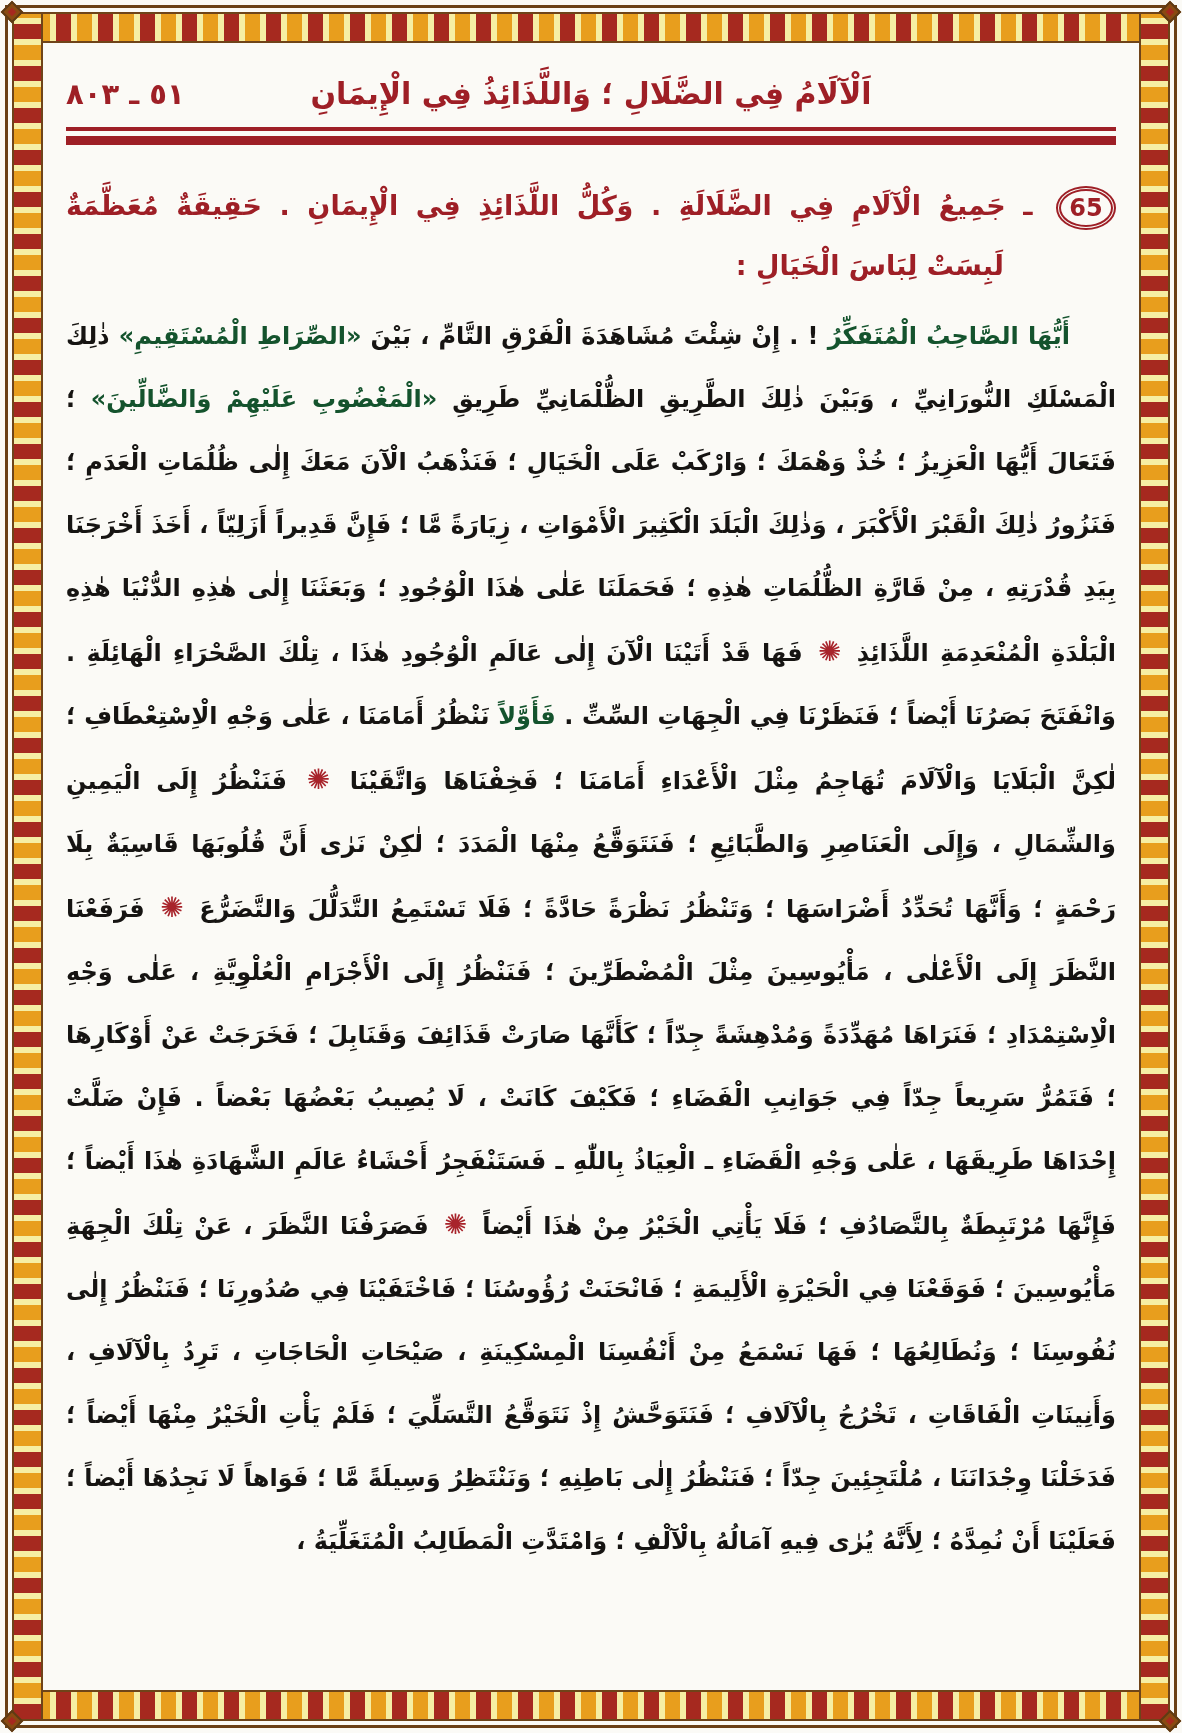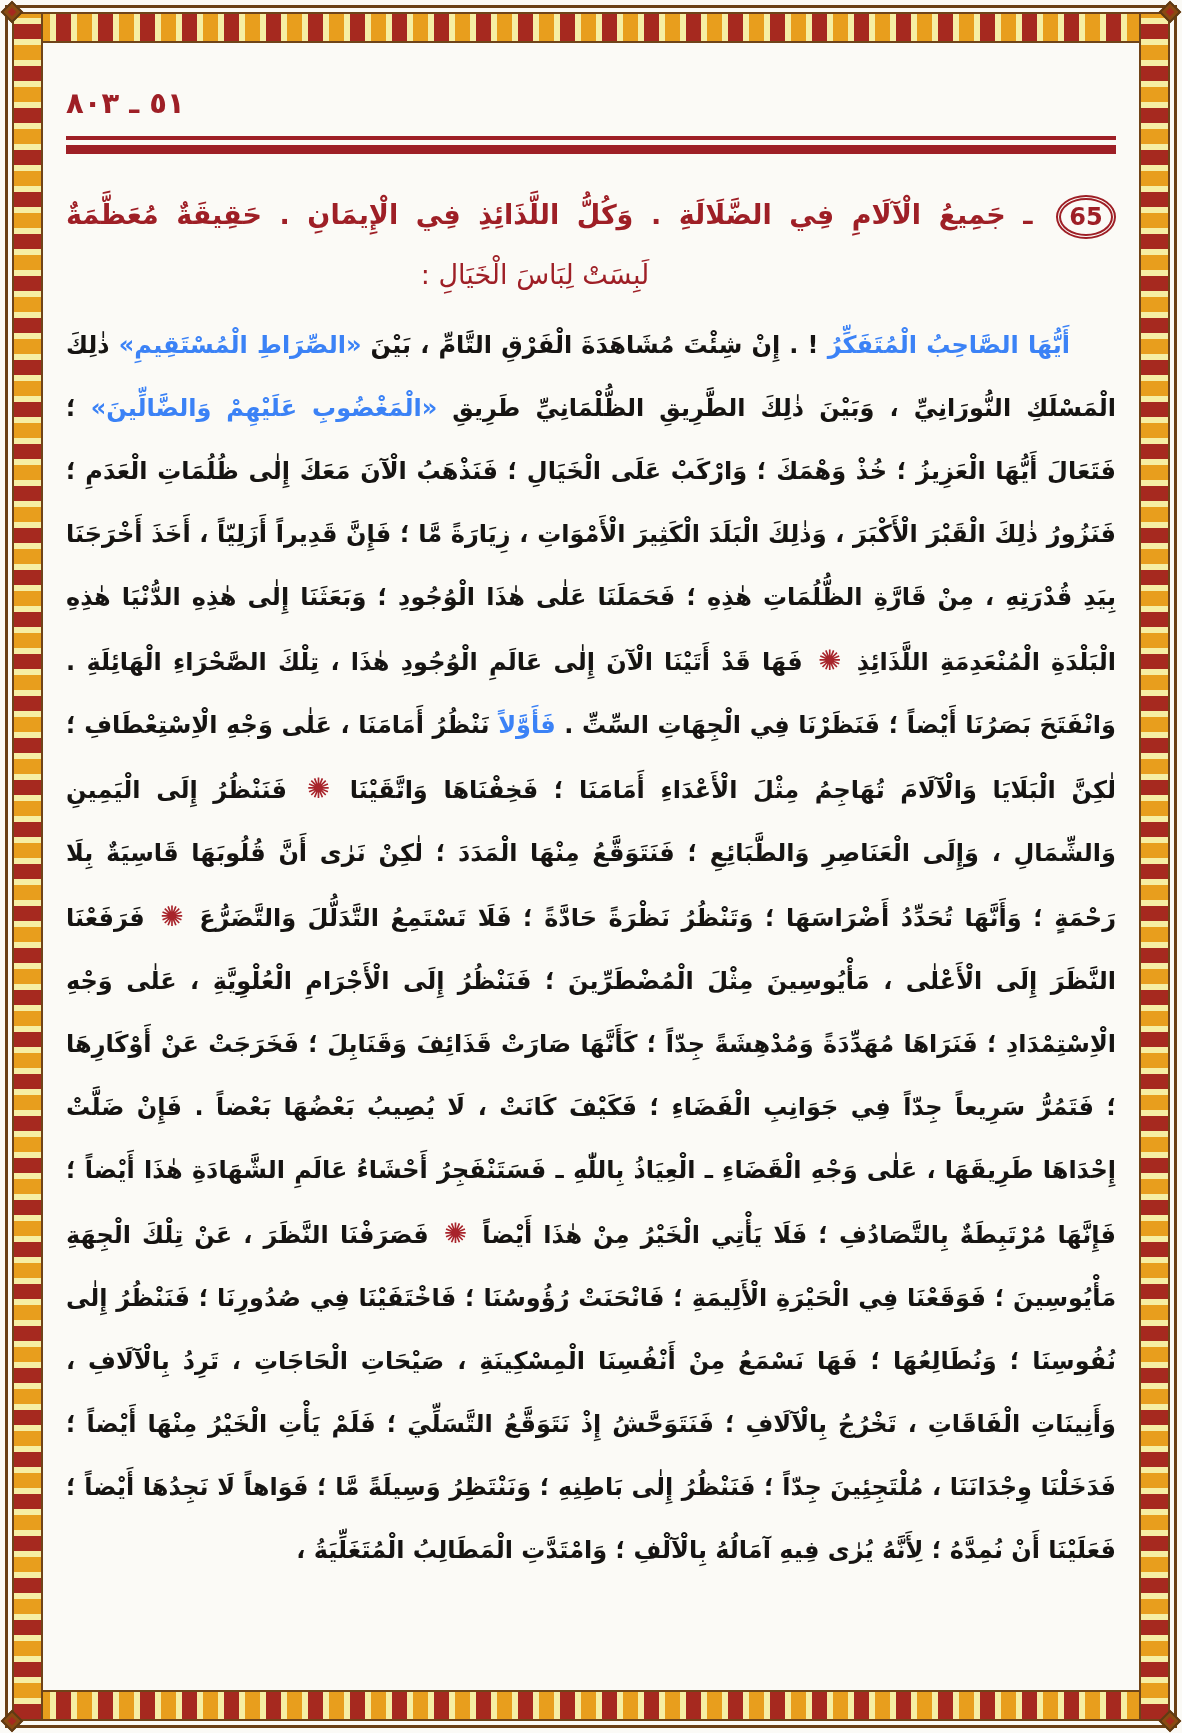--- a/index.html
+++ b/index.html
@@ -60,21 +60,20 @@
   .page-title {
     grid-column:2;
     color:#9E1F26; font-weight:700; font-size:30px;
     white-space:nowrap;
   }
   .page-number {
     grid-column:3;
     justify-self:end;
     color:#9E1F26; font-weight:700; font-size:29px;
     white-space:nowrap;
-    margin-top:10px;
   }
   .rules { margin-top:16px; }
   .rule-thin  { height:4px; background:#9E1F26; }
   .rule-gap   { height:5px; }
   .rule-thick { height:9px; background:#9E1F26; }
 
   .heading-line1 {
     margin-top:30px;
     color:#9E1F26; font-weight:700; font-size:27px;
     line-height:62px;
@@ -82,53 +81,54 @@
   }
   .medallion {
     display:inline-flex; align-items:center; justify-content:center;
     min-width:60px; height:44px;
     border:5px double #9E1F26; border-radius:50%;
     font-size:24px; font-weight:700; color:#9E1F26;
     vertical-align:middle;
     margin-left:6px;
   }
   .heading-line2 {
-    color:#9E1F26; font-weight:400; font-size:27px;
+    color:#9E1F26; font-weight:700; font-size:27px;
     line-height:58px;
-    text-align:center; padding-right:112px;
+    text-align:right; padding-right:112px;
   }
   .body-par {
     margin-top:10px;
     font-size:24px; font-weight:700;
     line-height:63px;
     text-align:justify; text-justify:inter-word;
     text-indent:46px;
   }
   .seg-black { color:#161412; }
-  .seg-red   { color:#3b82f6; }
+  .seg-red   { color:#14532d; }
   .rosette   { color:#A8242B; font-size:28px; padding:0 4px; }
 </style>
 </head>
 <body>
 
 <div class="page">
 
   <div class="outer-line"></div>
   <div class="band h top"></div>
   <div class="band h bottom"></div>
   <div class="band v left"></div>
   <div class="band v right"></div>
   <div class="corner tl"></div>
   <div class="corner tr"></div>
   <div class="corner bl"></div>
   <div class="corner br"></div>
 
   <div class="content">
 
     <div class="header-row">
+      <div class="page-title">اَلْآلَامُ فِي الضَّلَالِ ؛ وَاللَّذَائِذُ فِي الْإِيمَانِ</div>
       <div class="page-number">٥١ ـ ٨٠٣</div>
     </div>
 
     <div class="rules">
       <div class="rule-thin"></div>
       <div class="rule-gap"></div>
       <div class="rule-thick"></div>
     </div>
 
     <div class="heading-line1">

